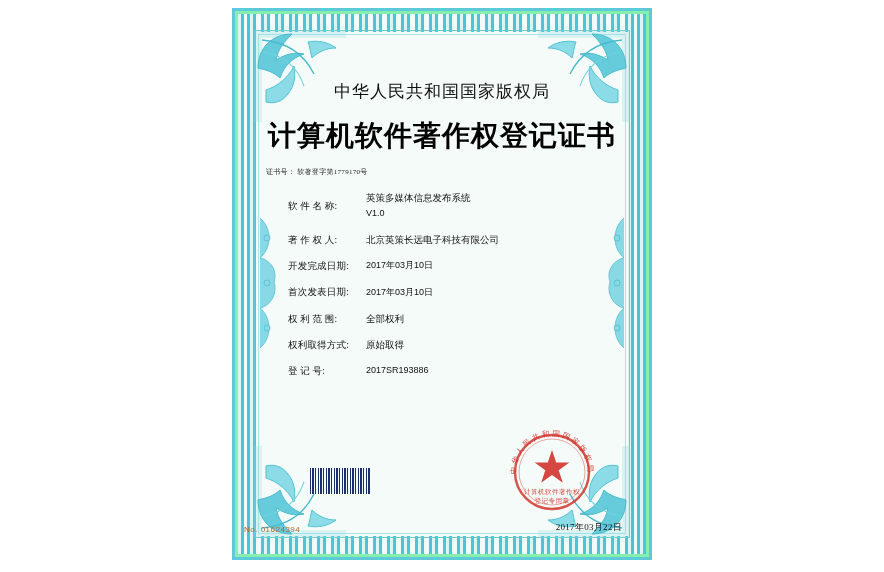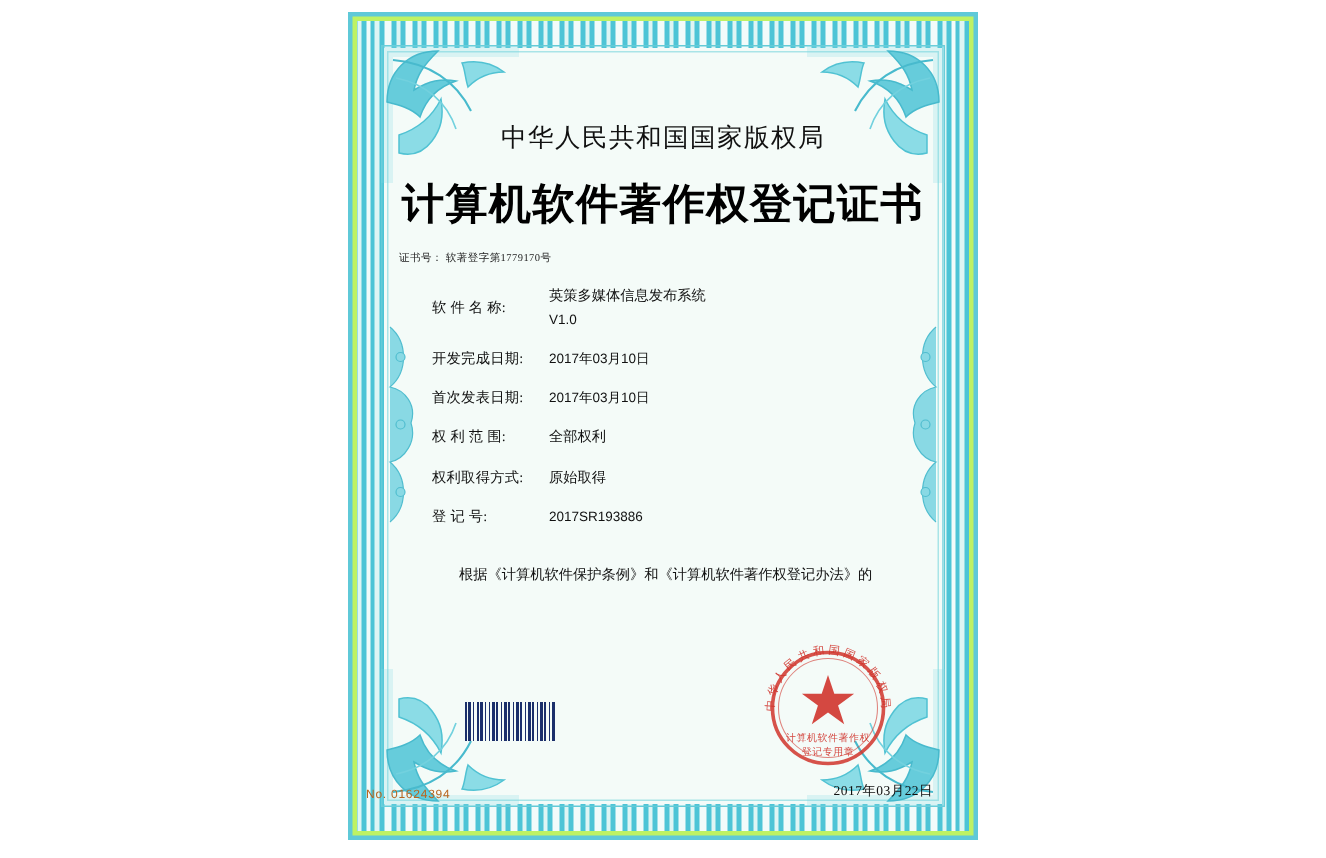--- a/index.html
+++ b/index.html
@@ -13,21 +13,21 @@
     font-family: "Liberation Serif", serif;
     overflow: hidden;
   }
 
   #certificate {
     position: absolute;
     left: 232px;
     top: 8px;
     width: 420px;
     height: 552px;
-    background: #bef264;
+    background: #86efac;
     box-sizing: border-box;
   }
 
   
   .border-outer {
     position: absolute;
     inset: 0;
     border: 3px solid #5fc9d8;
     box-sizing: border-box;
   }
@@ -296,20 +296,24 @@
     <div class="fields">
 
       <div class="field-row">
         <div class="field-label">软 件 名 称:</div>
         <div class="field-value">
           <span>英策多媒体信息发布系统</span>
           <span class="line2">V1.0</span>
         </div>
       </div>
 
+      <div class="field-row">
+        <div class="field-label">著 作 权 人:</div>
+        <div class="field-value">北京英策长远电子科技有限公司</div>
+      </div>
 
       <div class="field-row">
         <div class="field-label">开发完成日期:</div>
         <div class="field-value mono">2017年03月10日</div>
       </div>
 
       <div class="field-row">
         <div class="field-label">首次发表日期:</div>
         <div class="field-value mono">2017年03月10日</div>
       </div>
@@ -325,21 +329,21 @@
       </div>
 
       <div class="field-row">
         <div class="field-label">登 记 号:</div>
         <div class="field-value mono">2017SR193886</div>
       </div>
 
     </div>
 
     <div class="paragraph">
-      <span class="indent"></span><span>根据《计算机软件保护条例》和《计算机软件著作权登记办法》的</span><br>
+      <span class="indent"></span><br>
     </div>
 
   </div>
 
   <div class="barcode">
     <div class="bars"></div>
   </div>
 
   <div class="seal">
     <svg width="96" height="96" viewBox="0 0 96 96">

